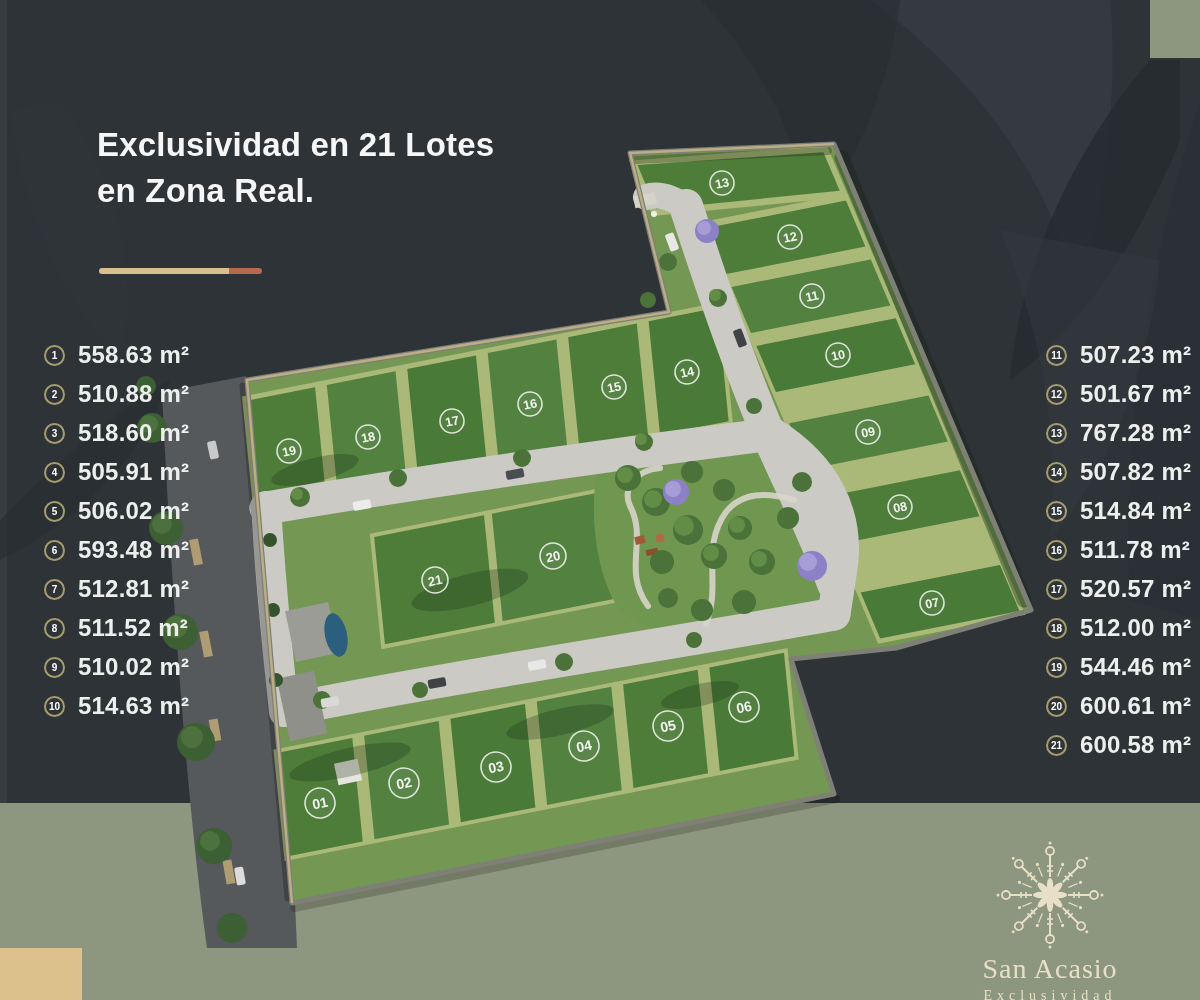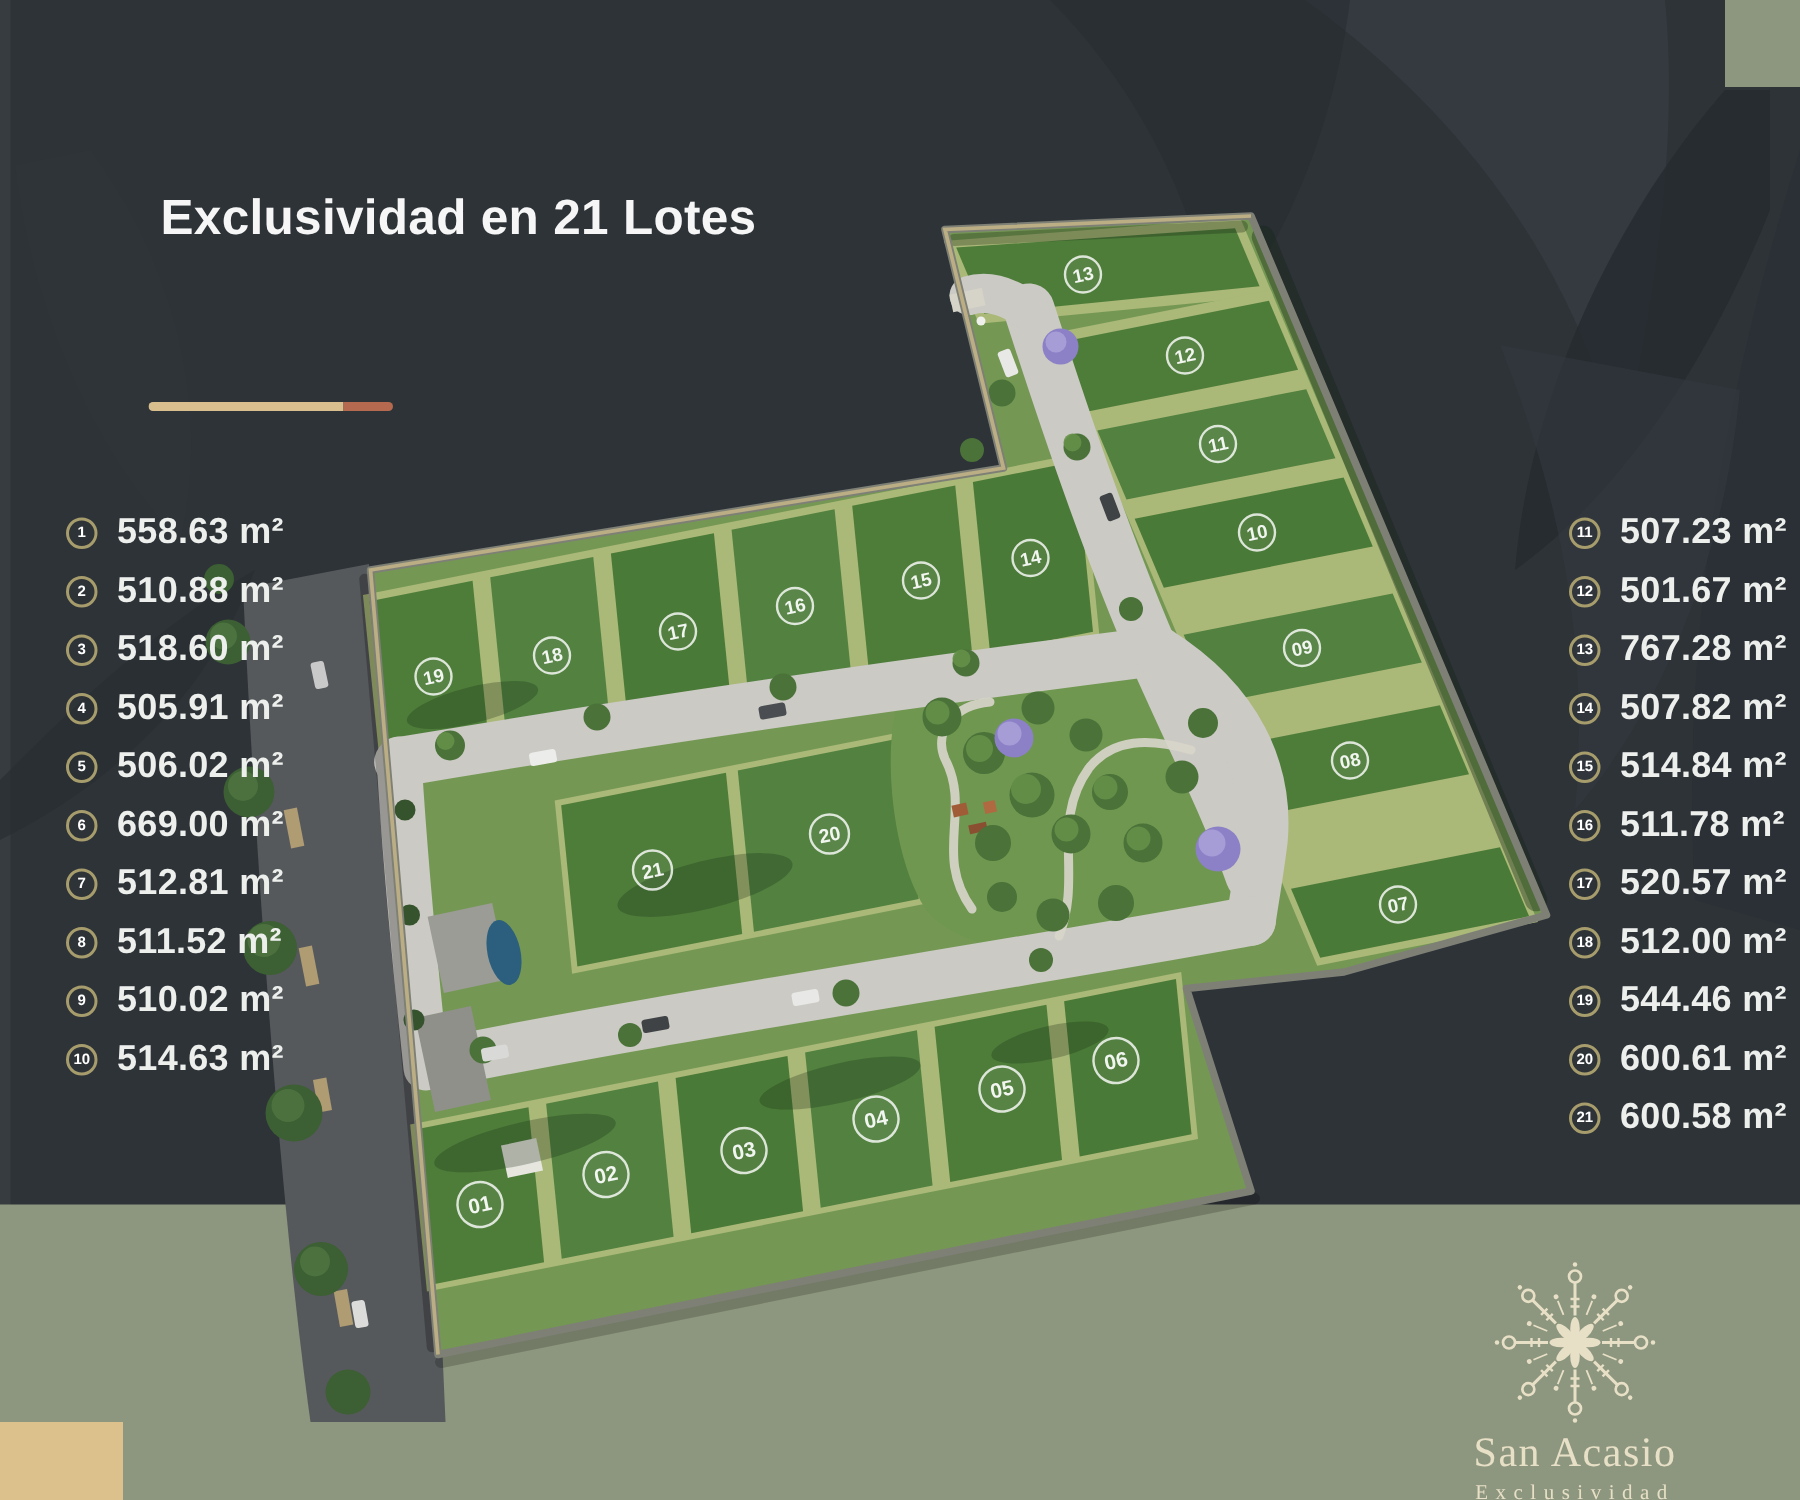--- a/index.html
+++ b/index.html
@@ -1,19 +1,19 @@
 <!DOCTYPE html>
 <html><head>
 <meta charset="utf-8">
 <style>
   html,body{margin:0;padding:0;background:#1c1f22;}
   .stage{position:relative;width:1200px;height:1000px;background:#2e3338;overflow:hidden;
          font-family:"Liberation Sans",sans-serif;}
   .stage svg.scene{position:absolute;left:0;top:0;z-index:0;}
-  .headline{position:absolute;left:107px;top:122px;z-index:3;color:#f5f6f5;font-size:33px;
+  .headline{position:absolute;left:97px;top:122px;z-index:3;color:#f5f6f5;font-size:33px;
             line-height:46px;font-weight:700;letter-spacing:.2px;}
   .headline span{display:block;}
   .divider{position:absolute;left:99px;top:268px;z-index:3;width:163px;height:6px;border-radius:3px;
            overflow:hidden;display:flex;}
   .divider .tan{width:130px;height:100%;background:#d9bf8e;}
   .divider .terra{width:33px;height:100%;background:#b56a50;}
   .lot-list{position:absolute;z-index:3;list-style:none;margin:0;padding:0;}
   .lot-list.left{left:44px;top:344px;}
   .lot-list.right{left:1046px;top:344px;}
   .lot-list li{display:flex;align-items:center;height:22px;margin-bottom:17px;}
@@ -275,20 +275,21 @@
     <text x="452" y="425.5" font-size="12.5" transform="rotate(-12 452 421)">17</text>
     <text x="368" y="441.5" font-size="12.5" transform="rotate(-12 368 437)">18</text>
     <text x="289" y="455.5" font-size="12.5" transform="rotate(-12 289 451)">19</text>
     <text x="553" y="561" font-size="13" transform="rotate(-12 553 556)">20</text>
     <text x="435" y="585" font-size="13" transform="rotate(-12 435 580)">21</text>
   </g>
 </svg>
 
 <div class="headline">
   <span>Exclusividad en 21 Lotes</span>
+  <span>en Zona Real.</span>
 </div>
 <div class="divider">
   <span class="tan"></span>
   <span class="terra"></span>
 </div>
 
 <ul class="lot-list left">
   <li>
         <span class="lot-num">1</span>
         <span class="lot-area">558.63 m²</span>
@@ -304,21 +305,21 @@
   <li>
         <span class="lot-num">4</span>
         <span class="lot-area">505.91 m²</span>
       </li>
   <li>
         <span class="lot-num">5</span>
         <span class="lot-area">506.02 m²</span>
       </li>
   <li>
         <span class="lot-num">6</span>
-        <span class="lot-area">669.00 m²</span>
+        <span class="lot-area">593.48 m²</span>
       </li>
   <li>
         <span class="lot-num">7</span>
         <span class="lot-area">512.81 m²</span>
       </li>
   <li>
         <span class="lot-num">8</span>
         <span class="lot-area">511.52 m²</span>
       </li>
   <li>

